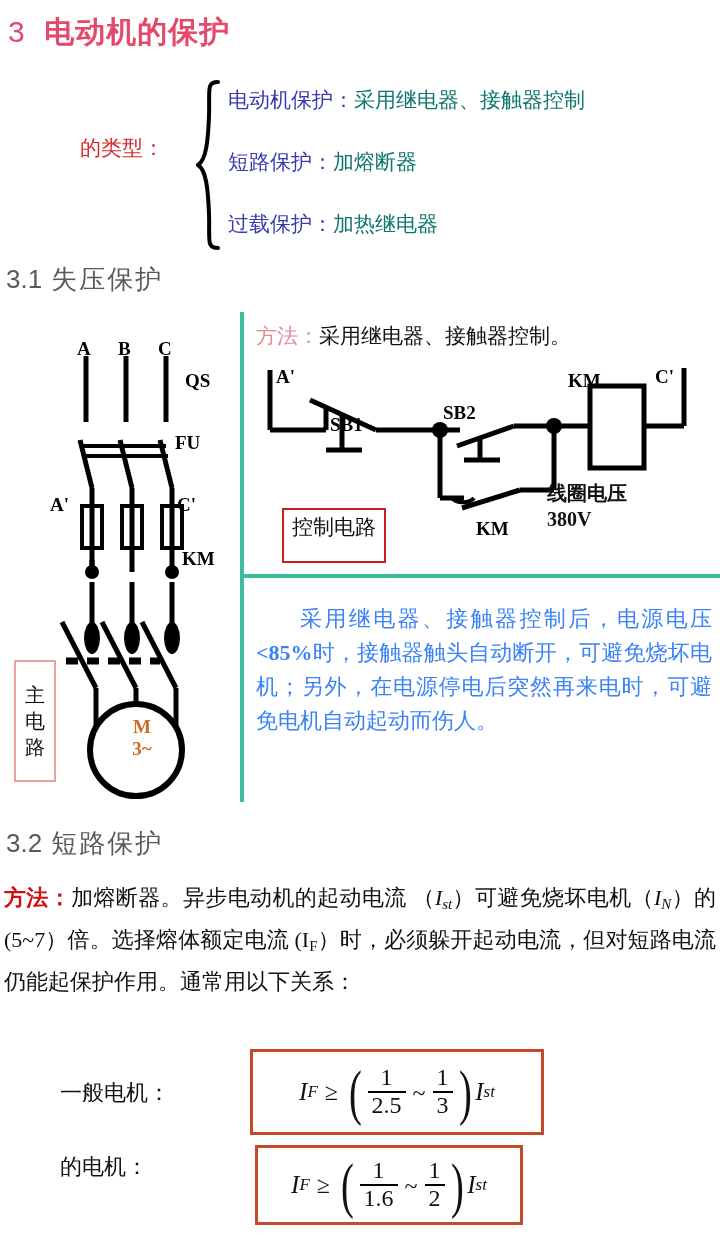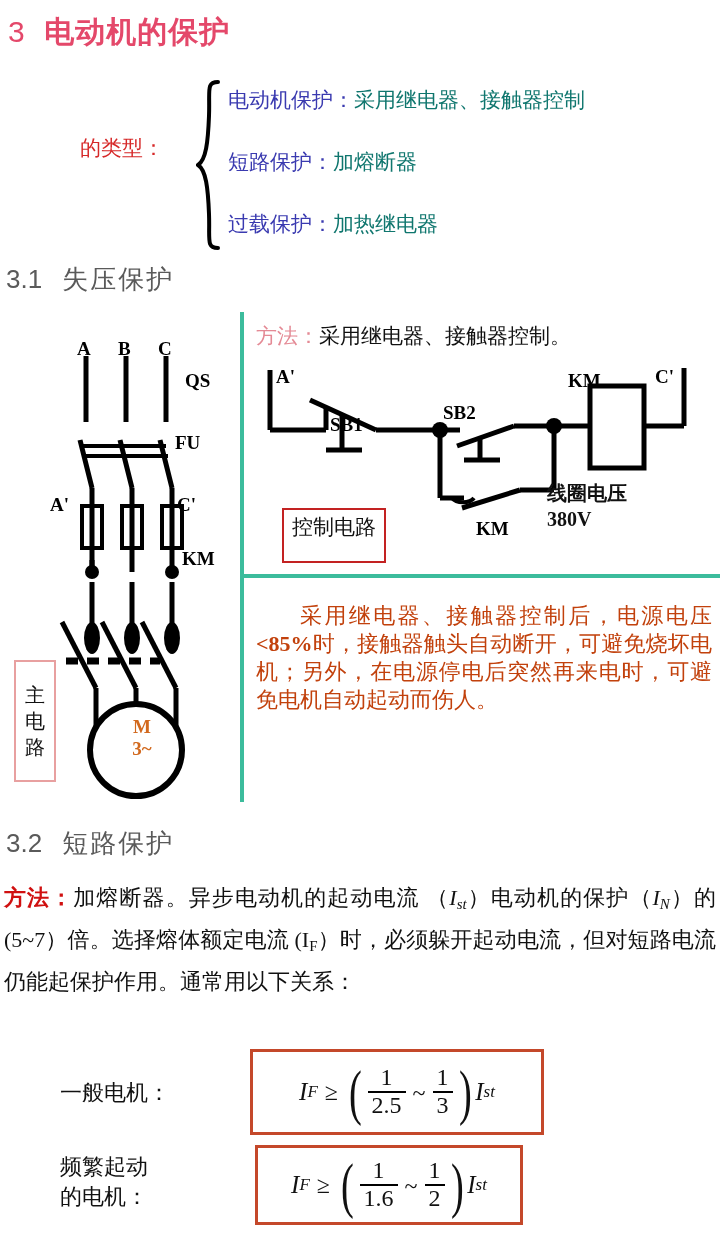--- a/index.html
+++ b/index.html
@@ -59,21 +59,21 @@
   .sec-head {
     font-family: "Liberation Sans", sans-serif;
     font-size: 26px;
     color: #5a5a5a;
     white-space: nowrap;
     font-weight: normal;
   }
   #sec31 { left: 6px; top: 262px; }
   #sec32 { left: 6px; top: 826px; }
   .sec-head .sec-num { letter-spacing: 0px; }
-  .sec-head .sec-name { margin-left: 20px; letter-spacing: 2px; text-align: right; }
+  .sec-head .sec-name { margin-left: 9px; letter-spacing: 2px; text-align: right; }
 
   
   #div-vert {
     left: 240px; top: 312px;
     width: 4px; height: 490px;
     background: #3cbc9c;
   }
   #div-horz {
     left: 240px; top: 574px;
     width: 480px; height: 4px;
@@ -151,23 +151,23 @@
     font-size: 21px;
     color: #111;
     white-space: nowrap;
   }
 
   
   #para31 {
     left: 256px; top: 602px;
     width: 456px;
     font-size: 22px;
-    line-height: 28px;
+    line-height: 34px;
     text-indent: 2em;
-    color: #c2410c;
+    color: #3b82f6;
     text-align: justify;
   }
   #para31 b { font-weight: bold; }
 
   
   #para32 {
     left: 4px; top: 880px;
     width: 712px;
     font-size: 22px;
     line-height: 36px;
@@ -414,21 +414,21 @@
 
 <div class="abs" id="para31">
   <span>采用继电器、接触器控制后，电源电压</span><b>&lt;85%</b><span>时，接触器触头自动断开，可避免烧坏电机；另外，在电源停电后突然再来电时，可避免电机自动起动而伤人。</span>
 </div>
 
 <div class="abs sec-head" id="sec32">
   <span class="sec-num">3.2</span><span class="sec-name">短路保护</span>
 </div>
 
 <div class="abs" id="para32">
-  <span class="m-key">方法：</span><span>加熔断器。异步电动机的起动电流 （</span><span class="ital">I</span><span class="sub ital">st</span><span>）电动机的保护（</span><span class="ital">I</span><span class="sub ital">N</span><span>）的 (5~7）倍。选择熔体额定电流 (</span><span>I</span><span class="sub">F</span><span>）时，必须躲开起动电流，但对短路电流仍能起保护作用。通常用以下关系：</span>
+  <span class="m-key">方法：</span><span>加熔断器。异步电动机的起动电流 （</span><span class="ital">I</span><span class="sub ital">st</span><span>）可避免烧坏电机（</span><span class="ital">I</span><span class="sub ital">N</span><span>）的 (5~7）倍。选择熔体额定电流 (</span><span>I</span><span class="sub">F</span><span>）时，必须躲开起动电流，但对短路电流仍能起保护作用。通常用以下关系：</span>
 </div>
 
 <div class="abs form-cap" id="cap-1">一般电机：</div>
 
 <div class="abs form-box" id="form-box-1">
   <div class="eq">
     <span class="var">I</span>
       <span class="var sub">F</span>
     <span class="ge">≥</span>
     <span class="paren">(</span>
@@ -441,21 +441,20 @@
       <span class="num">1</span>
       <span class="den">3</span>
     </span>
     <span class="paren">)</span>
     <span class="var">I</span>
       <span class="var sub">st</span>
   </div>
 </div>
 
 <div class="abs form-cap" id="cap-2">
-  <div>频繁起动</div>
   <div>的电机：</div>
 </div>
 
 <div class="abs form-box" id="form-box-2">
   <div class="eq">
     <span class="var">I</span>
       <span class="var sub">F</span>
     <span class="ge">≥</span>
     <span class="paren">(</span>
     <span class="frac">

